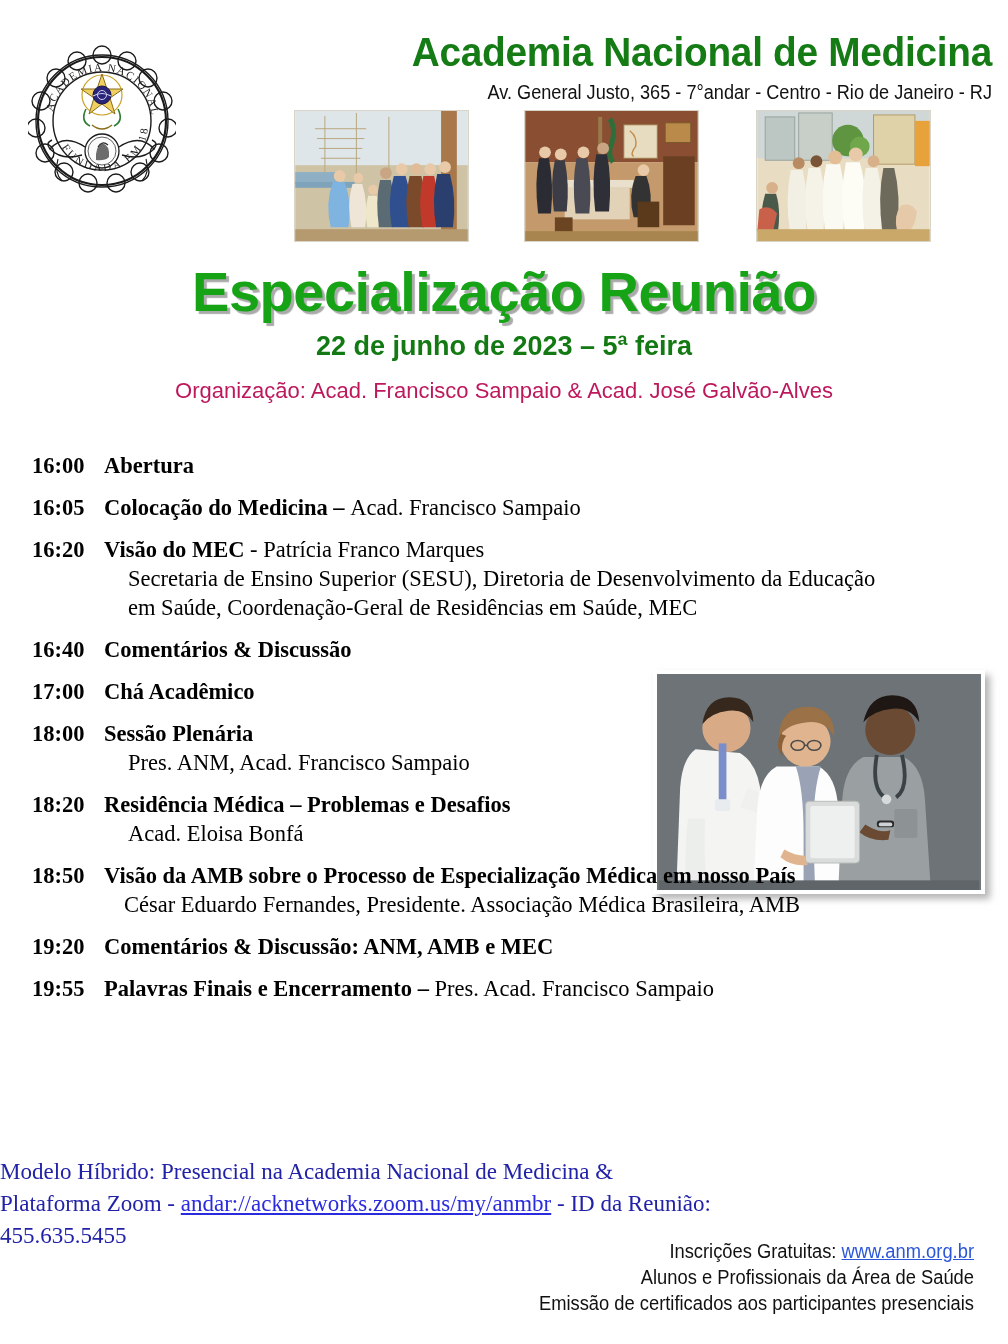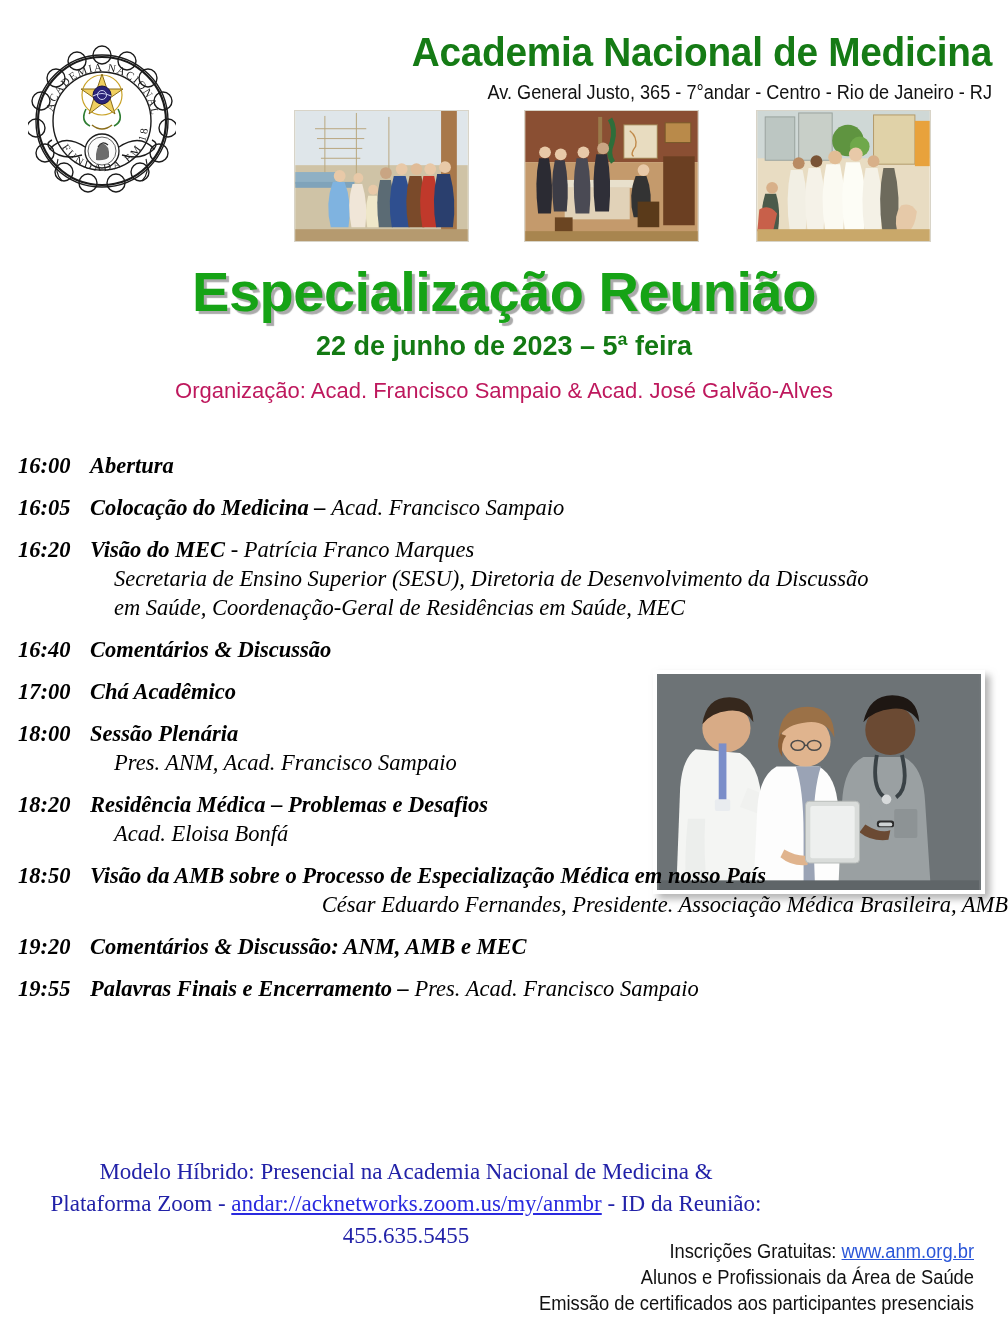--- a/index.html
+++ b/index.html
@@ -119,44 +119,43 @@
   
   .schedule {
     position: absolute;
     top: 452px;
     left: 0;
     width: 1008px;
     font-family: "Liberation Serif", serif;
   }
   .sched-row {
     position: relative;
-    padding-left: 18px;
+    padding-left: 32px;
     margin-bottom: 14px;
-    font-style: italic;
   }
   .sched-line {
     font-size: 22.5px;
     line-height: 28px;
     white-space: nowrap;
   }
   .sched-time {
     font-weight: bold;
     display: inline-block;
     min-width: 72px;
   }
   .sched-title { font-weight: bold; }
   .sched-rest  { font-weight: normal; }
   .sched-sub {
     font-size: 22.5px;
     line-height: 29px;
     font-weight: normal;
     padding-left: 96px;
     white-space: nowrap;
   }
-  .sched-sub.tight { padding-left: 92px; text-align: right; }
+  .sched-sub.tight { padding-left: 92px; }
 
   
   .photo {
     position: absolute;
     left: 653px;
     top: 670px;
     width: 332px;
     height: 224px;
     border: 4px solid #ffffff;
     box-shadow: 5px 5px 7px rgba(120,120,120,0.55);
@@ -164,21 +163,20 @@
     background: #6f7679;
   }
   .photo svg { display: block; width: 100%; height: 100%; }
 
   
   .footer-hybrid {
     position: absolute;
     top: 1156px;
     left: 0;
     width: 812px;
-    text-align: center;
     font-family: "Liberation Serif", serif;
     font-size: 23px;
     line-height: 32px;
     color: #2222A8;
   }
   .footer-hybrid .zlink {
     color: #2A2ADF;
     text-decoration: underline;
   }
   .footer-tail {
@@ -458,21 +456,21 @@
   <div class="sched-row">
     <div class="sched-line">
       <span class="sched-time">16:05</span><span class="sched-title">Colocação do Medicina – </span><span class="sched-rest">Acad. Francisco Sampaio</span>
     </div>
   </div>
 
   <div class="sched-row">
     <div class="sched-line">
       <span class="sched-time">16:20</span><span class="sched-title">Visão do MEC</span><span class="sched-rest"> - Patrícia Franco Marques</span>
     </div>
-    <div class="sched-sub">Secretaria de Ensino Superior (SESU), Diretoria de Desenvolvimento da Discussão</div>
+    <div class="sched-sub">Secretaria de Ensino Superior (SESU), Diretoria de Desenvolvimento da Educação</div>
     <div class="sched-sub">em Saúde, Coordenação-Geral de Residências em Saúde, MEC</div>
   </div>
 
   <div class="sched-row">
     <div class="sched-line">
       <span class="sched-time">16:40</span><span class="sched-title">Comentários &amp; Discussão</span>
     </div>
   </div>
 
   <div class="sched-row">

